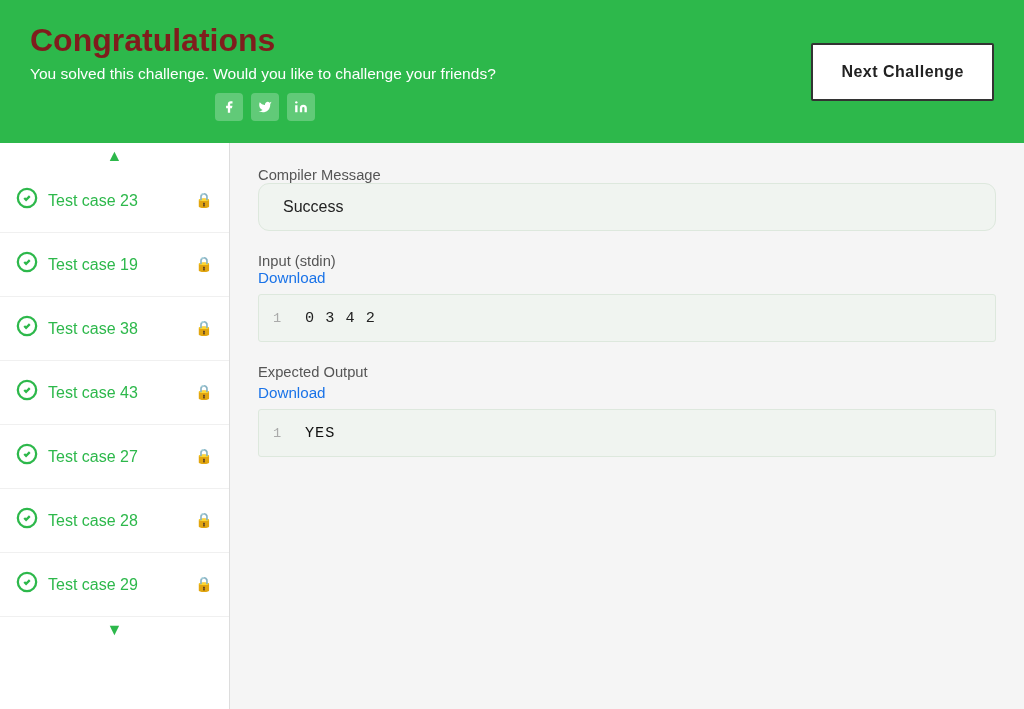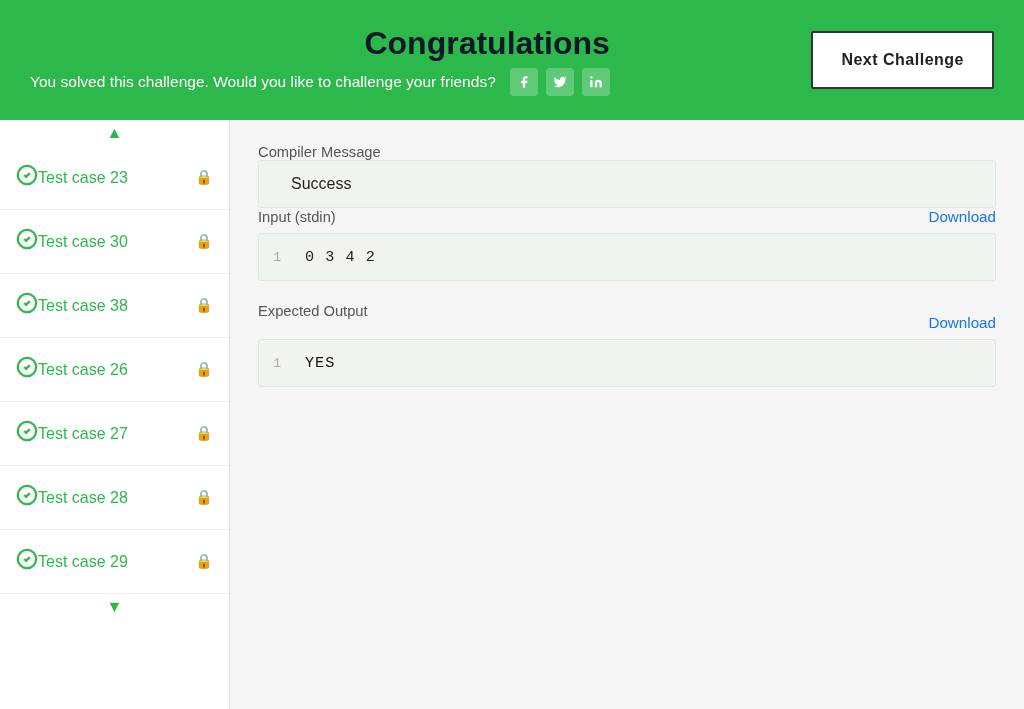--- a/index.html
+++ b/index.html
@@ -9,32 +9,32 @@
     .banner {
       background: #2db84b;
       padding: 22px 30px;
       display: flex;
       align-items: center;
       justify-content: space-between;
       min-height: 120px;
     }
     .banner-left {}
     .banner-title {
-      color: #0f172a;
+      color: #7f1d1d;
       font-size: 2rem;
       font-weight: 800;
       margin-bottom: 6px;
-      text-align: right;
     }
     .banner-subtitle {
       color: #fff;
       font-size: 0.97rem;
       display: flex;
       align-items: center;
       gap: 10px;
+      flex-direction: column;
     }
     .social-icons {
       display: flex;
       gap: 8px;
       align-items: center;
       margin-left: 4px;
     }
     .social-icon {
       background: rgba(255,255,255,0.25);
       color: #fff;
@@ -77,20 +77,21 @@
       overflow-y: scroll;
       max-height: 590px;
       position: relative;
     }
     .sidebar-item {
       display: flex;
       align-items: center;
       padding: 18px 16px;
       border-bottom: 1px solid #f0f0f0;
       cursor: pointer;
+      gap: 10px;
     }
     .check-icon {
       color: #2db84b;
       font-size: 1.3rem;
       flex-shrink: 0;
     }
     .test-label {
       color: #2db84b;
       font-size: 1rem;
       font-weight: 500;
@@ -115,31 +116,33 @@
 
     .section-label {
       font-size: 0.92rem;
       color: #555;
       margin-bottom: 0;
       font-weight: 400;
     }
     .compiler-box {
       background: #f0f4f0;
       border: 1px solid #dde8dd;
-      border-radius: 3px;
-      padding: 14px 32px;
+      border-radius: 11px;
+      padding: 14px 24px;
       font-size: 1rem;
       color: #222;
+      margin-bottom: 22px;
     }
 
     .section-row {
       display: flex;
       justify-content: space-between;
-      align-items: flex-end;
+      align-items: flex-start;
       margin-bottom: 8px;
+      flex-direction: column;
     }
     .download-link {
       color: #1a73e8;
       font-size: 0.95rem;
       cursor: pointer;
       text-decoration: none;
     }
 
     .code-box {
       background: #f0f4f0;
@@ -228,21 +231,21 @@
       <span class="lock-icon">🔒</span>
     </div>
 
     <div class="sidebar-item">
       <span class="check-icon">
         <svg width="22" height="22" viewBox="0 0 24 24" fill="none" stroke="#2db84b" stroke-width="2.5">
             <circle cx="12" cy="12" r="10"></circle>
             <polyline points="9 12 11 14 15 10"></polyline>
           </svg>
       </span>
-      <span class="test-label">Test case 30</span>
+      <span class="test-label">Test case 19</span>
       <span class="lock-icon">🔒</span>
     </div>
 
     <div class="sidebar-item">
       <span class="check-icon">
         <svg width="22" height="22" viewBox="0 0 24 24" fill="none" stroke="#2db84b" stroke-width="2.5">
             <circle cx="12" cy="12" r="10"></circle>
             <polyline points="9 12 11 14 15 10"></polyline>
           </svg>
       </span>
@@ -250,21 +253,21 @@
       <span class="lock-icon">🔒</span>
     </div>
 
     <div class="sidebar-item">
       <span class="check-icon">
         <svg width="22" height="22" viewBox="0 0 24 24" fill="none" stroke="#2db84b" stroke-width="2.5">
             <circle cx="12" cy="12" r="10"></circle>
             <polyline points="9 12 11 14 15 10"></polyline>
           </svg>
       </span>
-      <span class="test-label">Test case 26</span>
+      <span class="test-label">Test case 43</span>
       <span class="lock-icon">🔒</span>
     </div>
 
     <div class="sidebar-item">
       <span class="check-icon">
         <svg width="22" height="22" viewBox="0 0 24 24" fill="none" stroke="#2db84b" stroke-width="2.5">
             <circle cx="12" cy="12" r="10"></circle>
             <polyline points="9 12 11 14 15 10"></polyline>
           </svg>
       </span>
@@ -307,21 +310,21 @@
       <a class="download-link">Download</a>
     </div>
     <div class="code-box">
       <div class="code-line">
         <span class="line-num">1</span>
         <span class="code-content">0 3 4 2</span>
       </div>
     </div>
 
     <div class="section-row">
-      <span class="section-label" style="margin-bottom:12px;">Expected Output</span>
+      <span class="section-label" style="margin-bottom:4px;">Expected Output</span>
       <a class="download-link">Download</a>
     </div>
     <div class="code-box">
       <div class="code-line">
         <span class="line-num">1</span>
         <span class="code-content code-content-bold">YES</span>
       </div>
     </div>
 
   </div>

